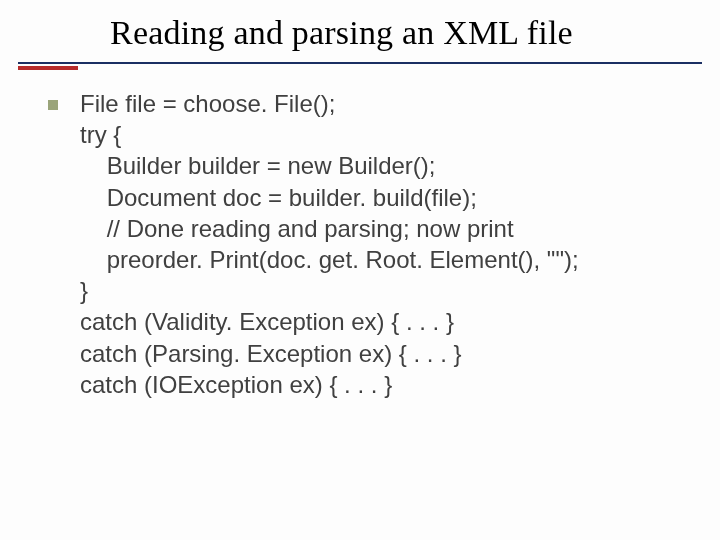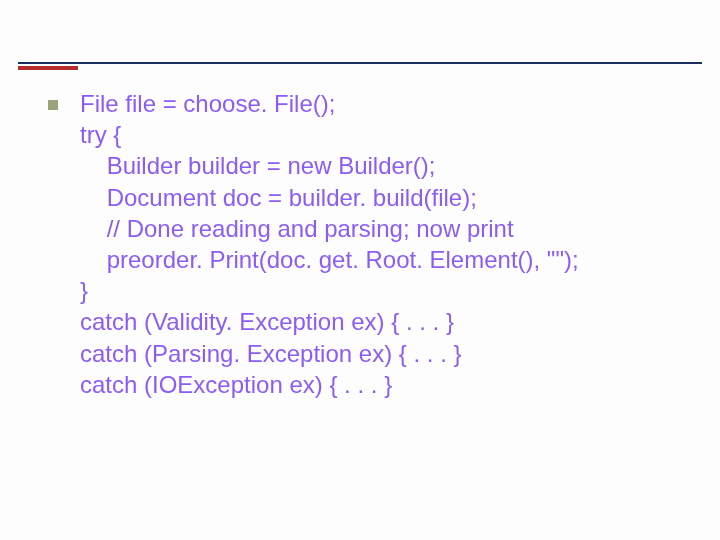--- a/index.html
+++ b/index.html
@@ -62,28 +62,31 @@
     height: 10px;
     background: #9aa47a;
     margin-top: 12px;
     margin-right: 22px;
   }
   .code {
     font-family: Verdana, Geneva, sans-serif;
     font-size: 24px;
     line-height: 1.3;
     white-space: pre;
-    color: #8b5cf6;
+    color: #404040;
   }
 </style>
 </head>
 <body>
 
 <div class="slide">
 
+  <div class="title-wrap">
+    <div class="title">Reading and parsing an XML file</div>
+  </div>
 
   <div class="rule">
     <div class="short"></div>
   </div>
 
   <div class="body">
     <div class="bullet-row">
       <div class="bullet"></div>
       <div class="code"><span>File file = choose. File();</span>
 <span>try {</span>

